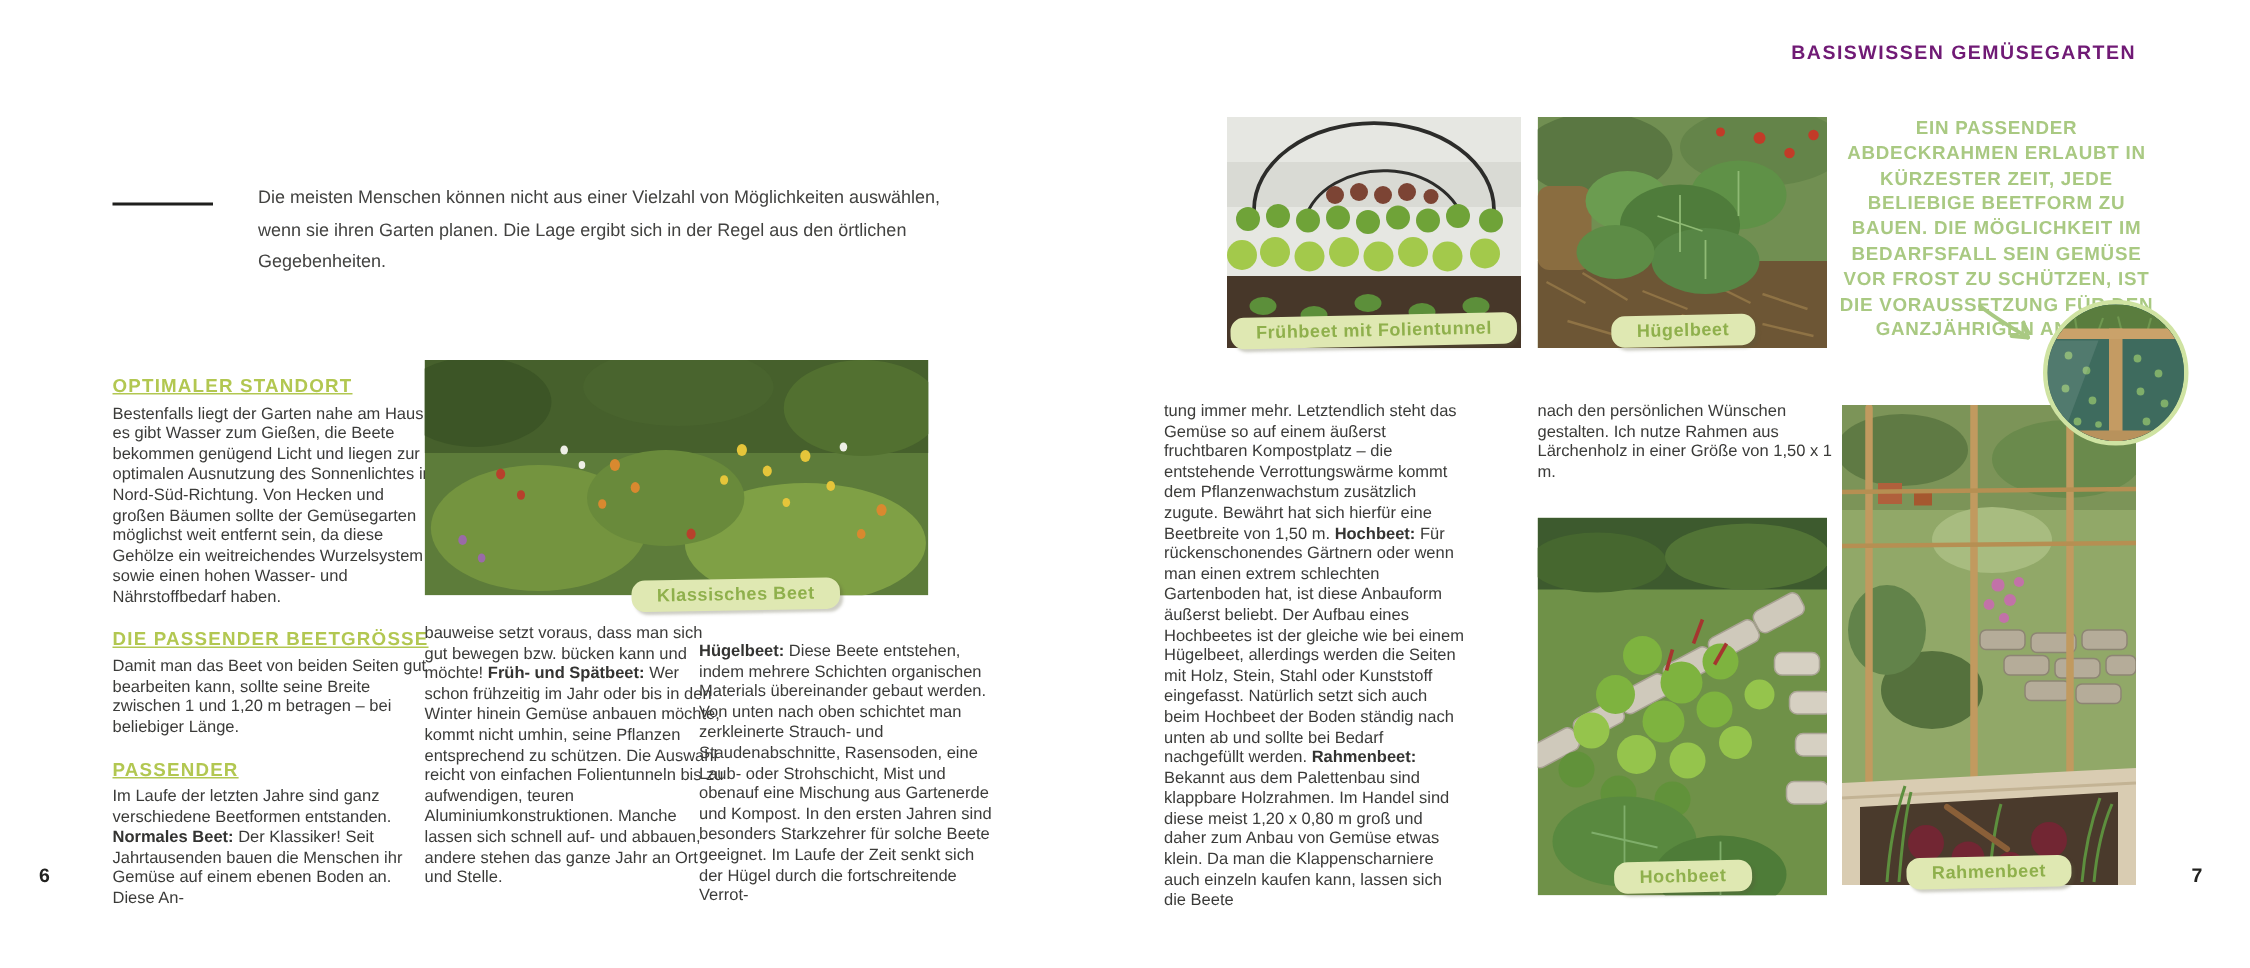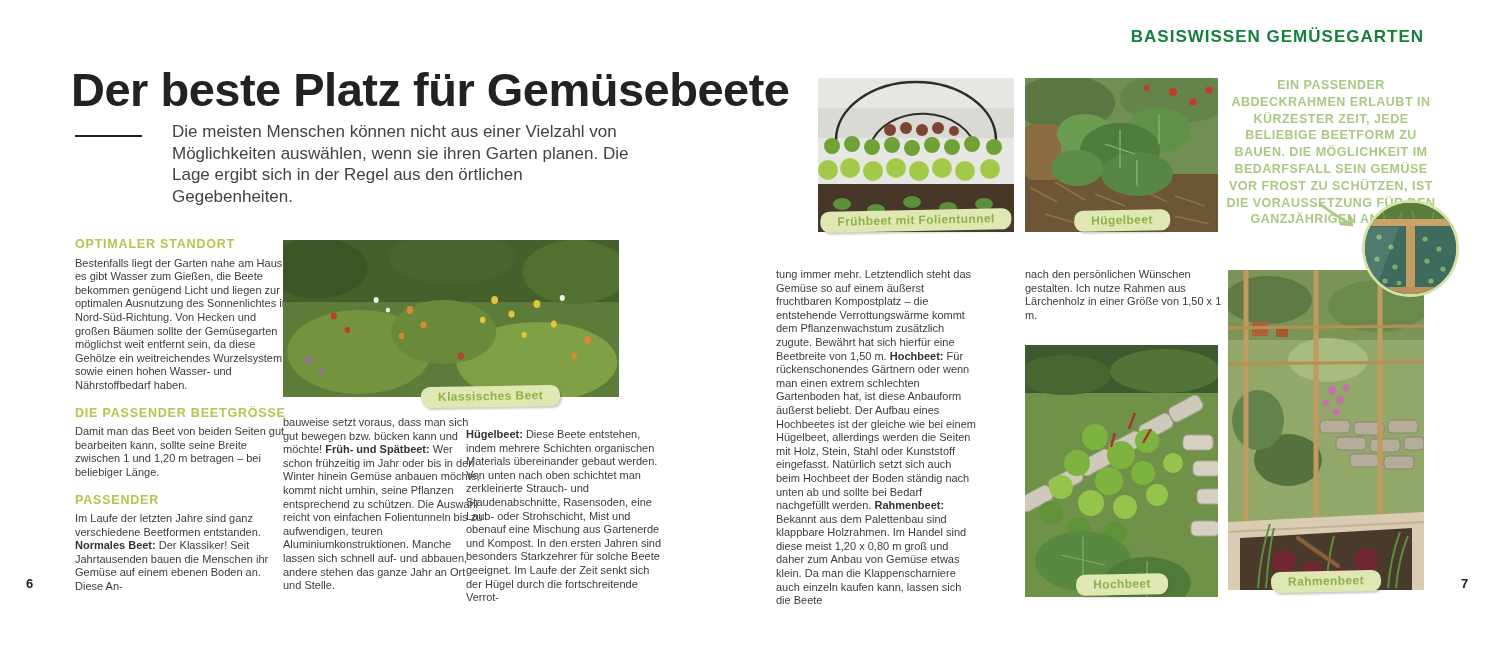--- a/index.html
+++ b/index.html
@@ -7,41 +7,42 @@
     position:relative; width:1500px; height:645px; background:#ffffff;
     font-family:"Liberation Sans", sans-serif; color:#3b3b39; overflow:hidden;
   }
   .page-title {
     position:absolute; left:71px; top:62px; font-size:47px; font-weight:700;
     letter-spacing:-0.5px; color:#222220; white-space:nowrap;
   }
   .intro-rule { position:absolute; left:75px; top:135px; width:67px; height:2px; background:#1f1f1d; }
   .intro {
     position:absolute; left:172px; top:121px; width:472px;
-    font-size:17px; line-height:21.5px; color:#424240;
+    font-size:12px; line-height:21.5px; color:#424240;
   }
   .green-h {
     font-size:12.5px; font-weight:700; color:#b2c751; letter-spacing:0.8px;
-    margin:0 0 5px 0;
+    margin:13px 0 5px 0;
+    text-decoration:underline;
   }
   .col { position:absolute; font-size:11px; line-height:13.6px; color:#3b3b39; }
   .col p { margin:0 0 14px 0; }
   .col b { font-weight:700; color:#333331; }
   .photo { position:absolute; overflow:visible; }
   .photo .canvas { position:absolute; inset:0; overflow:hidden; }
   .photo svg { display:block; width:100%; height:100%; }
   .pill {
     position:absolute; background:#dfe8b2; color:#8fb04c; font-weight:700;
     font-size:12px; letter-spacing:0.4px; padding:3px 17px 4px; border-radius:9px;
     white-space:nowrap; box-shadow:2px 2px 2px rgba(90,90,60,0.30); z-index:4;
   }
   .pill.center { left:50%; transform:translateX(-50%) rotate(-1.2deg); }
   .header-label {
-    position:absolute; right:76px; top:27px; font-size:17px; font-weight:700;
-    color:#15803d; letter-spacing:1px;
+    position:absolute; right:76px; top:27px; font-size:13px; font-weight:700;
+    color:#701a75; letter-spacing:1px;
   }
   .note {
     position:absolute; left:1222px; top:77px; width:218px; text-align:center;
     color:#a9c982; font-weight:700; font-size:12.5px; line-height:16.8px;
     letter-spacing:0.5px;
   }
   .arrow { position:absolute; left:1316px; top:200px; width:46px; height:34px; }
   .circle-photo {
     position:absolute; left:1362px; top:200px; width:97px; height:97px;
     border-radius:50%; border:3px solid #cfe3a2; overflow:hidden;
@@ -50,21 +51,20 @@
   .circle-photo svg { display:block; width:100%; height:100%; }
   .pagenum { position:absolute; top:576px; font-size:13px; font-weight:700; color:#222220; }
   .pagenum.left { left:26px; }
   .pagenum.right { left:1461px; }
 </style>
 </head>
 <body>
 
 <div class="spread">
 
-  <div class="page-title">Der beste Platz für Gemüsebeete</div>
   <div class="intro-rule"></div>
   <div class="intro">Die meisten Menschen können nicht aus einer Vielzahl von Möglichkeiten auswählen, wenn sie ihren Garten planen. Die Lage ergibt sich in der Regel aus den örtlichen Gegebenheiten.</div>
 
   <div class="col" style="left:75px; top:238px; width:216px;">
     <div class="green-h">OPTIMALER STANDORT</div>
     <p>Bestenfalls liegt der Garten nahe am Haus, es gibt Wasser zum Gießen, die Beete bekommen genügend Licht und liegen zur optimalen Ausnutzung des Sonnenlichtes in Nord-Süd-Richtung. Von Hecken und großen Bäumen sollte der Gemüsegarten möglichst weit entfernt sein, da diese Gehölze ein weitreichendes Wurzelsystem sowie einen hohen Wasser- und Nährstoffbedarf haben.</p>
     <div class="green-h">DIE PASSENDER BEETGRÖSSE</div>
     <p>Damit man das Beet von beiden Seiten gut bearbeiten kann, sollte seine Breite zwischen 1 und 1,20 m betragen – bei beliebiger Länge.</p>
     <div class="green-h">PASSENDER</div>
     <p><span>Im Laufe der letzten Jahre sind ganz verschiedene Beetformen entstanden.</span> <b>Normales Beet:</b> <span>Der Klassiker! Seit Jahrtausenden bauen die Menschen ihr Gemüse auf einem ebenen Boden an. Diese An-</span></p>

